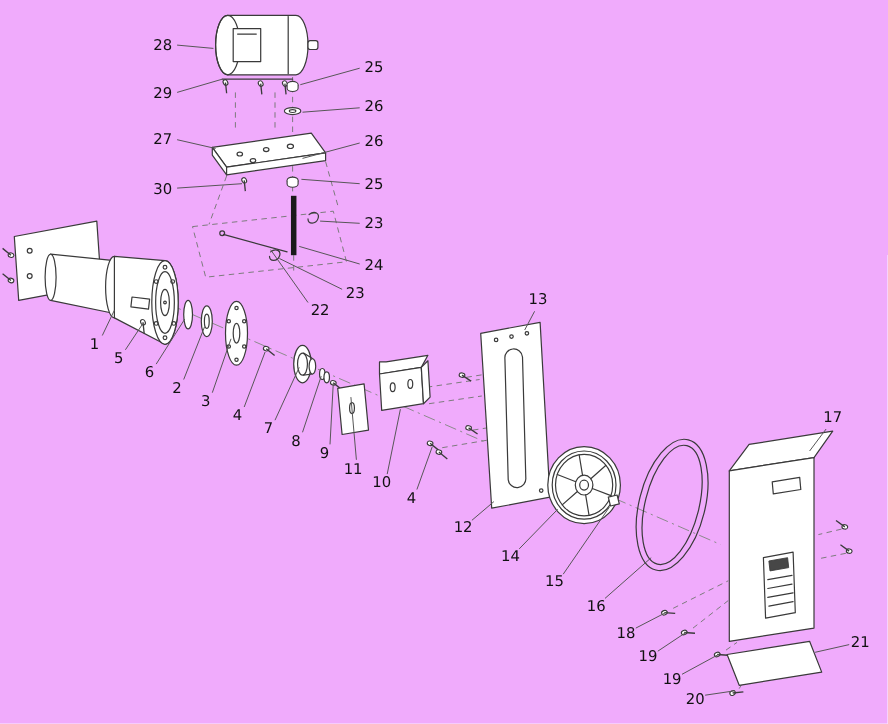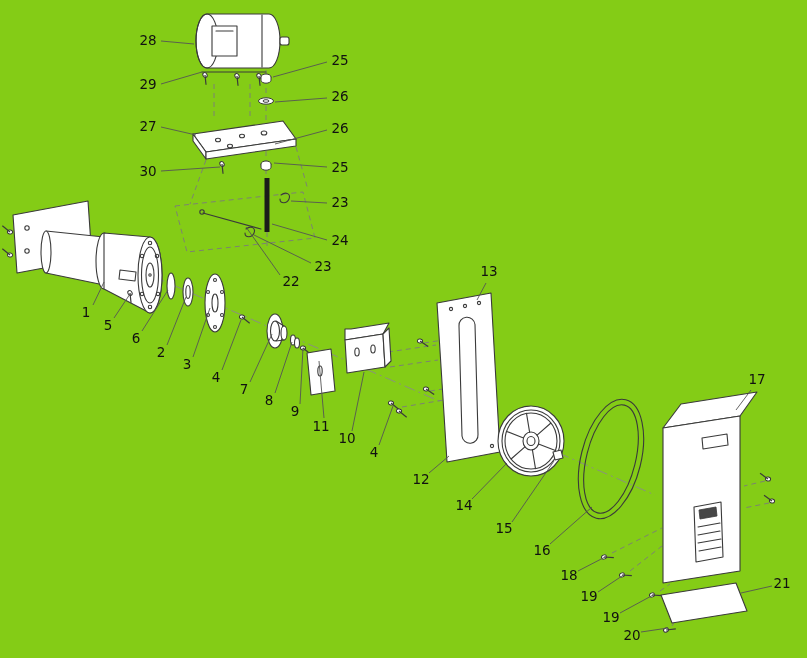--- a/index.html
+++ b/index.html
@@ -1,16 +1,16 @@
 <!DOCTYPE html>
 <html><head>
 <meta charset="utf-8">
 <style>
   html,body{margin:0;padding:0;background:#ffffff}
-  .stage{width:807px;height:658px;position:relative;background:#84cc16;overflow:hidden}
+  .stage{width:807px;height:658px;position:relative;background:#f0abfc;overflow:hidden}
   svg{display:block}
   .ln{fill:none;stroke:#3a3a3a;stroke-width:1.1;stroke-linecap:round;stroke-linejoin:round}
   .wh{fill:#ffffff;stroke:#3a3a3a;stroke-width:1.1;stroke-linejoin:round}
   .dash{fill:none;stroke:#7a7a7a;stroke-width:0.9;stroke-dasharray:5 4}
   .cline{fill:none;stroke:#8a8a8a;stroke-width:0.9;stroke-dasharray:11 4 2 4}
   .leader{stroke:#555555;stroke-width:0.9;fill:none}
   .num{font-family:"DejaVu Sans","Liberation Sans",sans-serif;font-size:13.5px;fill:#111111;text-anchor:middle}
   .thick{stroke:#1a1a1a;stroke-width:5}
   .darkfill{fill:#474747;stroke:#3a3a3a;stroke-width:0.8}
 </style>

